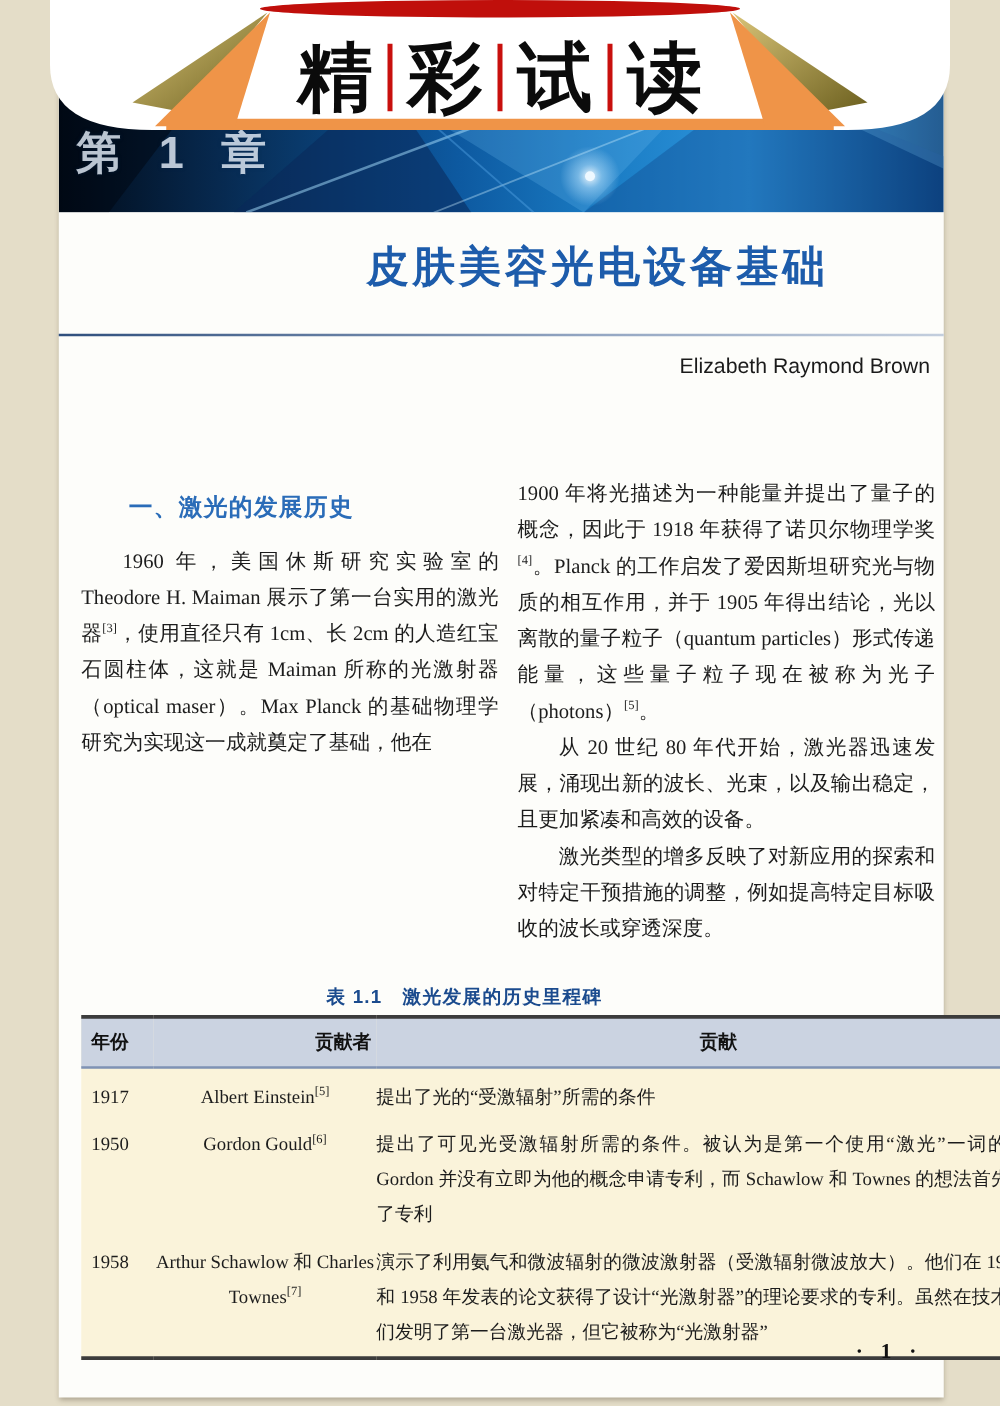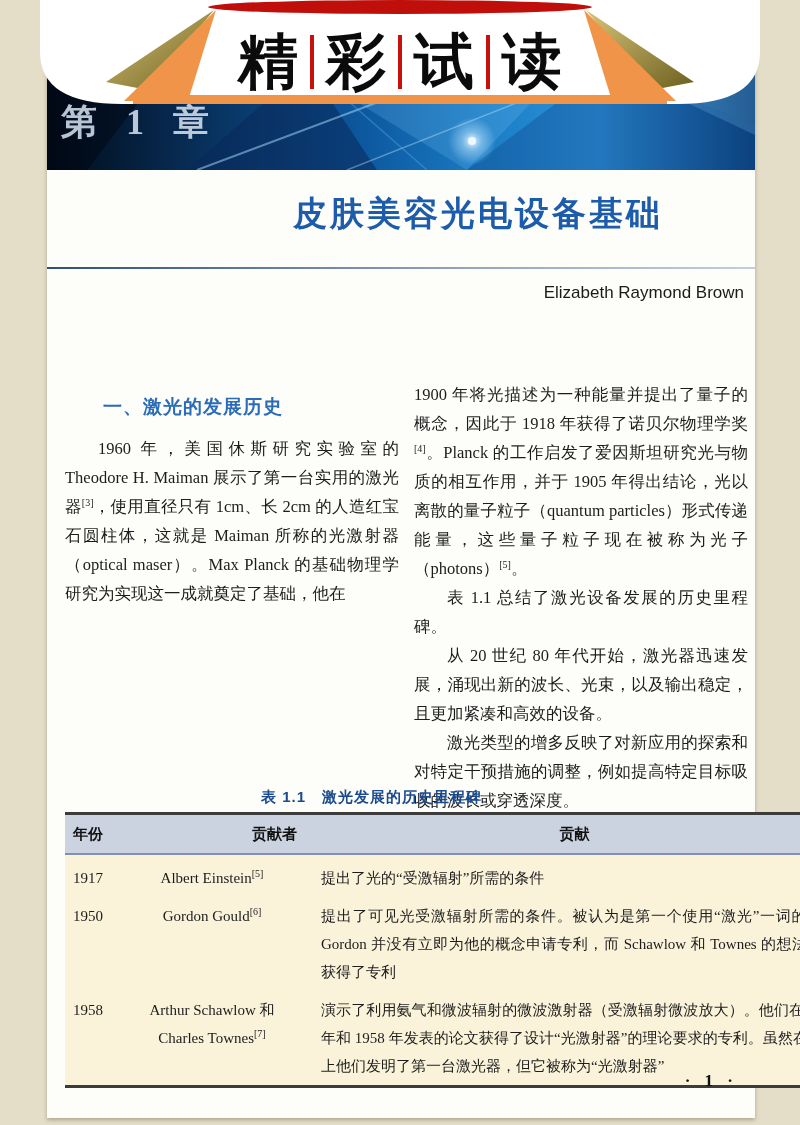--- a/index.html
+++ b/index.html
@@ -8,21 +8,21 @@
   #screen { position:relative; width:800px; height:1125px; background:#e4ddc8; overflow:hidden; }
 
   
   .page { position:absolute; left:47px; top:14px; width:708px; height:1104px;
           background:#fdfdfa; box-shadow:0 2px 4px rgba(90,80,60,.4); }
 
   
   .blue-band { position:absolute; left:47px; top:65px; width:708px; height:105px; overflow:hidden; }
   .blue-band svg { display:block; }
   .chapter-label { position:absolute; left:14px; top:33px;
-        font-family:Liberation Serif, serif; font-weight:700; font-size:36px;
+        font-family:Liberation Sans, sans-serif; font-weight:700; font-size:36px;
         color:rgba(238,246,255,.78); letter-spacing:10px; text-shadow:0 0 3px rgba(10,40,80,.5); }
 
   
   .banner { position:absolute; left:0; top:0; width:800px; height:180px; }
   .banner-text { position:absolute; left:0; top:22px; width:800px; height:80px;
         display:flex; justify-content:center; align-items:center; }
   .banner-char { font-family:"Liberation Sans",sans-serif; font-weight:900; font-size:60px;
         color:#0b0b0b; padding:0 12px; letter-spacing:0; }
   .banner-sep { width:4px; height:54px; background:#c8100d; }
 
@@ -50,21 +50,21 @@
         letter-spacing:1px; }
   .milestone-table { position:absolute; left:65px; top:812px; width:783px;
         border-collapse:collapse; background:#faf3da; font-size:15px; line-height:28px;
         border-top:3px solid #3c3c3c; border-bottom:3px solid #3c3c3c; color:#1c1c1c; }
   .milestone-table thead tr { background:#cbd3e1; border-bottom:2px solid #7f92b4; }
   .milestone-table th { font-family:"Liberation Sans",sans-serif; font-weight:700;
         font-size:15px; padding:5px 4px; color:#111; }
   .milestone-table th.col-year { width:58px; text-align:left; padding-left:8px; }
   .milestone-table th.col-contributor { width:178px; text-align:right; }
   .milestone-table th.col-contribution { text-align:center; }
-  .milestone-table td { vertical-align:top; padding:5px 20px; }
+  .milestone-table td { vertical-align:top; padding:5px 0; }
   .milestone-table tbody tr:first-child td { padding-top:9px; }
   .milestone-table td.year { padding-left:8px; }
   .milestone-table td.contributor { text-align:center; }
   .milestone-table td.contribution { text-align:justify; text-justify:inter-ideograph; padding-right:10px; }
 
   .page-number { position:absolute; right:62px; top:1071px; font-weight:700; font-size:17px;
         letter-spacing:5px; color:#111; }
 </style>
 </head>
 <body>
@@ -136,21 +136,20 @@
   <div class="title-rule"></div>
   <div class="author">Elizabeth Raymond Brown</div>
 
   <div class="columns">
     <div class="col">
       <div class="section-heading">一、激光的发展历史</div>
       <p class="sup-refs">1960 年，美国休斯研究实验室的 Theodore H. Maiman 展示了第一台实用的激光器<sup>[3]</sup>，使用直径只有 1cm、长 2cm 的人造红宝石圆柱体，这就是 Maiman 所称的光激射器（optical maser）。Max Planck 的基础物理学研究为实现这一成就奠定了基础，他在</p>
     </div>
     <div class="col">
       <p class="no-indent sup-refs">1900 年将光描述为一种能量并提出了量子的概念，因此于 1918 年获得了诺贝尔物理学奖<sup>[4]</sup>。Planck 的工作启发了爱因斯坦研究光与物质的相互作用，并于 1905 年得出结论，光以离散的量子粒子（quantum particles）形式传递能量，这些量子粒子现在被称为光子（photons）<sup>[5]</sup>。</p>
-      <p class="sup-refs">表 1.1 总结了激光设备发展的历史里程碑。</p>
       <p class="sup-refs">从 20 世纪 80 年代开始，激光器迅速发展，涌现出新的波长、光束，以及输出稳定，且更加紧凑和高效的设备。</p>
       <p class="sup-refs">激光类型的增多反映了对新应用的探索和对特定干预措施的调整，例如提高特定目标吸收的波长或穿透深度。</p>
     </div>
   </div>
 
   <div class="table-caption">表 1.1　激光发展的历史里程碑</div>
   <table class="milestone-table">
     <thead>
       <tr>
         <th class="col-year">年份</th>

